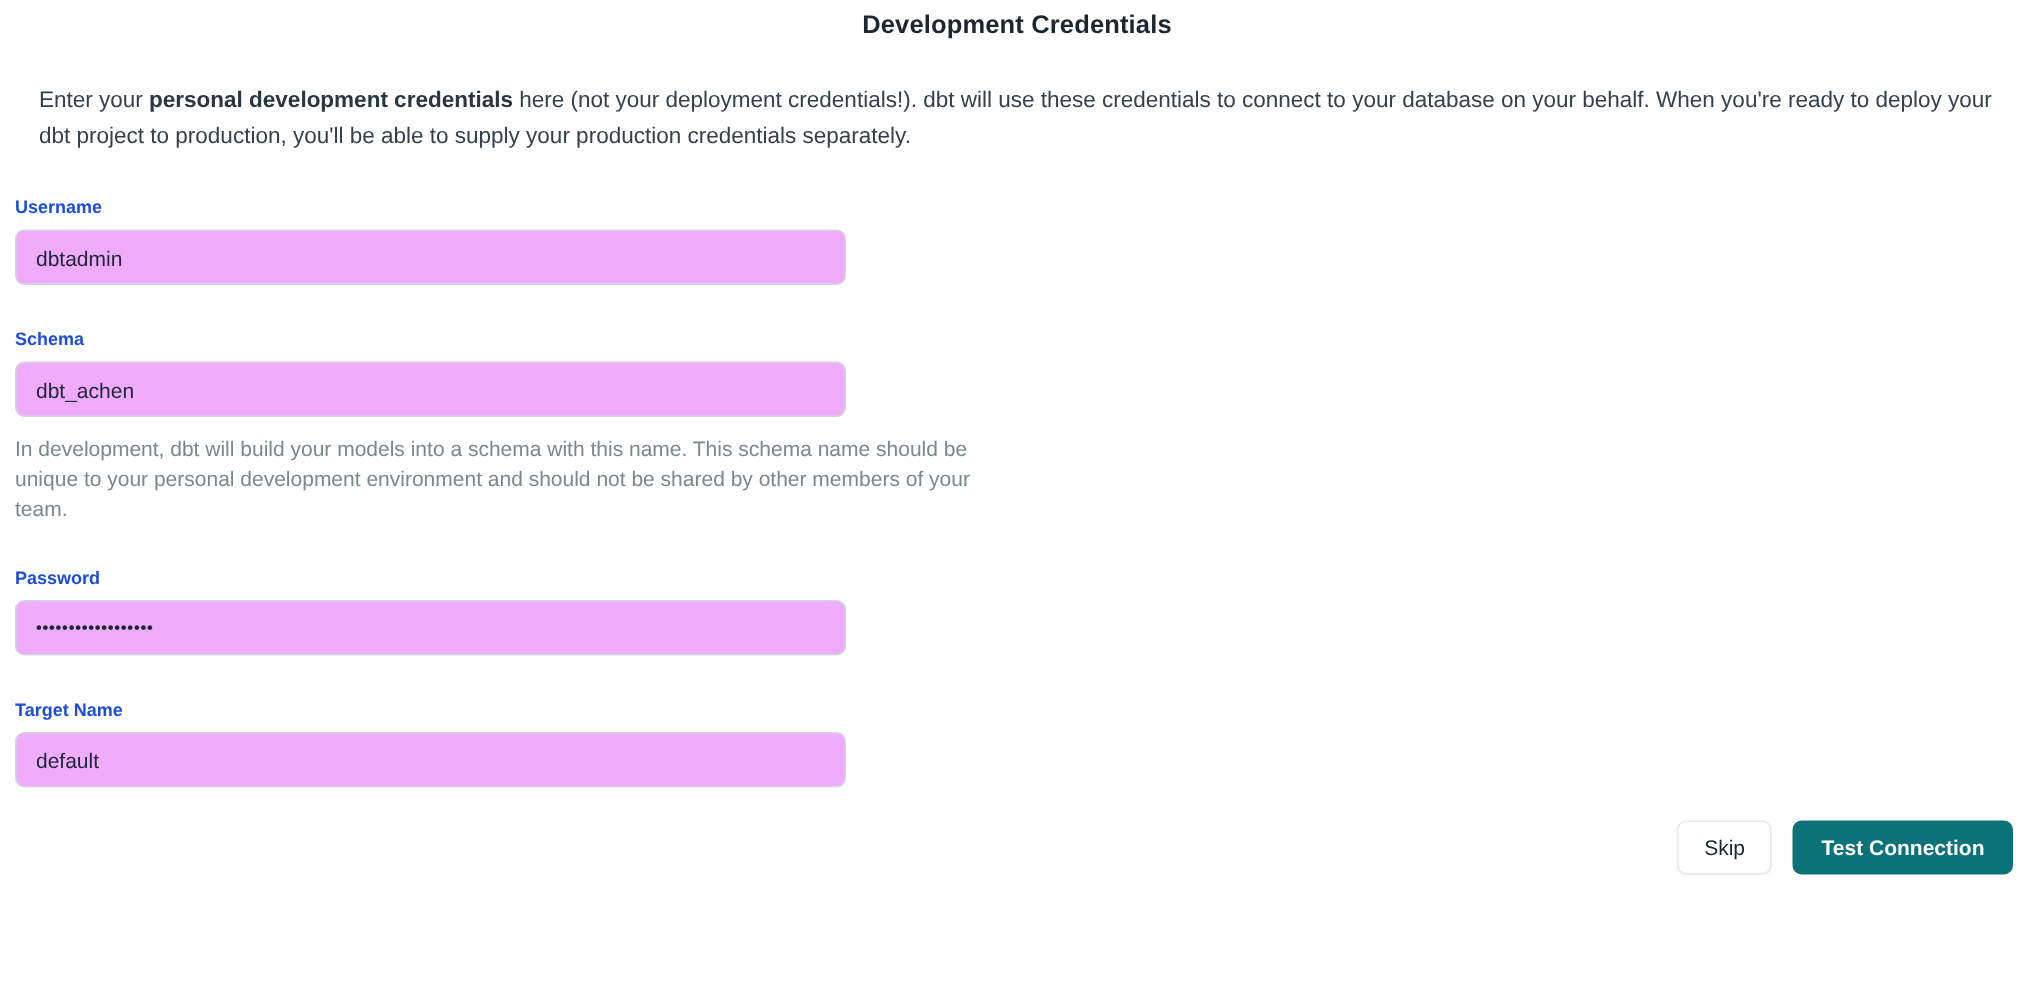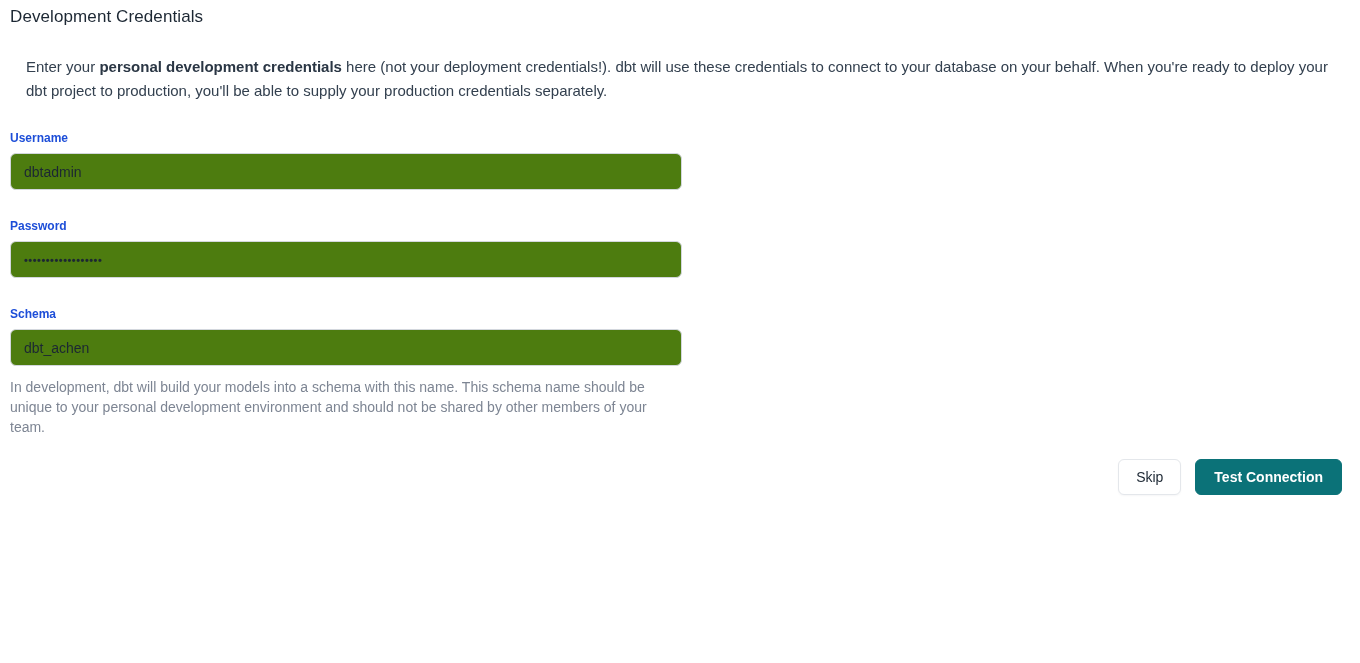--- a/index.html
+++ b/index.html
@@ -12,49 +12,50 @@
     width: 1360px;
     height: 663px;
     overflow: hidden;
   }
   .container {
     padding: 7px 14px 0 10px;
     width: 1360px;
   }
   .page-title {
     font-size: 17px;
-    font-weight: 400;
+    font-weight: 700;
     color: #1c2733;
     margin: 0;
     letter-spacing: 0.1px;
+    text-align: center;
   }
   .intro {
     margin-top: 28px;
     font-size: 15px;
     line-height: 24px;
     color: #33404f;
     max-width: 1332px;
     margin-left: 16px;
   }
   .intro b { color: #2a3644; }
   .form-group { margin-top: 29px; }
   .form-group.first { margin-top: 28px; }
   .field-label {
     display: block;
     font-size: 12px;
     font-weight: 700;
     color: #1d4ed8;
     margin-bottom: 8px;
   }
   .text-input {
-    width: 672px;
+    width: 554px;
     height: 37px;
     border: 1px solid #d3d7dd;
     border-radius: 6px;
-    background: #4d7c0f;
+    background: #f0abfc;
     padding: 0 13px;
     font-family: "Liberation Sans", sans-serif;
     font-size: 14px;
     color: #1c2733;
     outline: none;
     display: block;
   }
   .text-input.password-mask {
     font-size: 11px;
     letter-spacing: 0.5px;
@@ -108,30 +109,34 @@
   <h1 class="page-title">Development Credentials</h1>
 
   <p class="intro"><span>Enter your </span><b>personal development credentials</b><span> here (not your deployment credentials!). dbt will use these credentials to connect to your database on your behalf. When you're ready to deploy your dbt project to production, you'll be able to supply your production credentials separately.</span></p>
 
   <div class="form-group first">
     <label class="field-label">Username</label>
     <input class="text-input" type="text" value="dbtadmin" style="">
   </div>
 
   <div class="form-group">
+    <label class="field-label">Schema</label>
+    <input class="text-input" type="text" value="dbt_achen" style="">
+    <div class="helper-text">In development, dbt will build your models into a schema with this name. This schema name should be unique to your personal development environment and should not be shared by other members of your team.</div>
+  </div>
+
+  <div class="form-group">
     <label class="field-label">Password</label>
     <input class="text-input password-mask" type="text" value="••••••••••••••••••" style="">
   </div>
 
   <div class="form-group">
-    <label class="field-label">Schema</label>
-    <input class="text-input" type="text" value="dbt_achen" style="">
-    <div class="helper-text">In development, dbt will build your models into a schema with this name. This schema name should be unique to your personal development environment and should not be shared by other members of your team.</div>
+    <label class="field-label">Target Name</label>
+    <input class="text-input" type="text" value="default" style="">
   </div>
-
 
 
   <div class="footer-actions">
     <button class="btn btn-secondary">Skip</button>
     <button class="btn btn-primary">Test Connection</button>
   </div>
 
 </div>
 
 </body></html>

